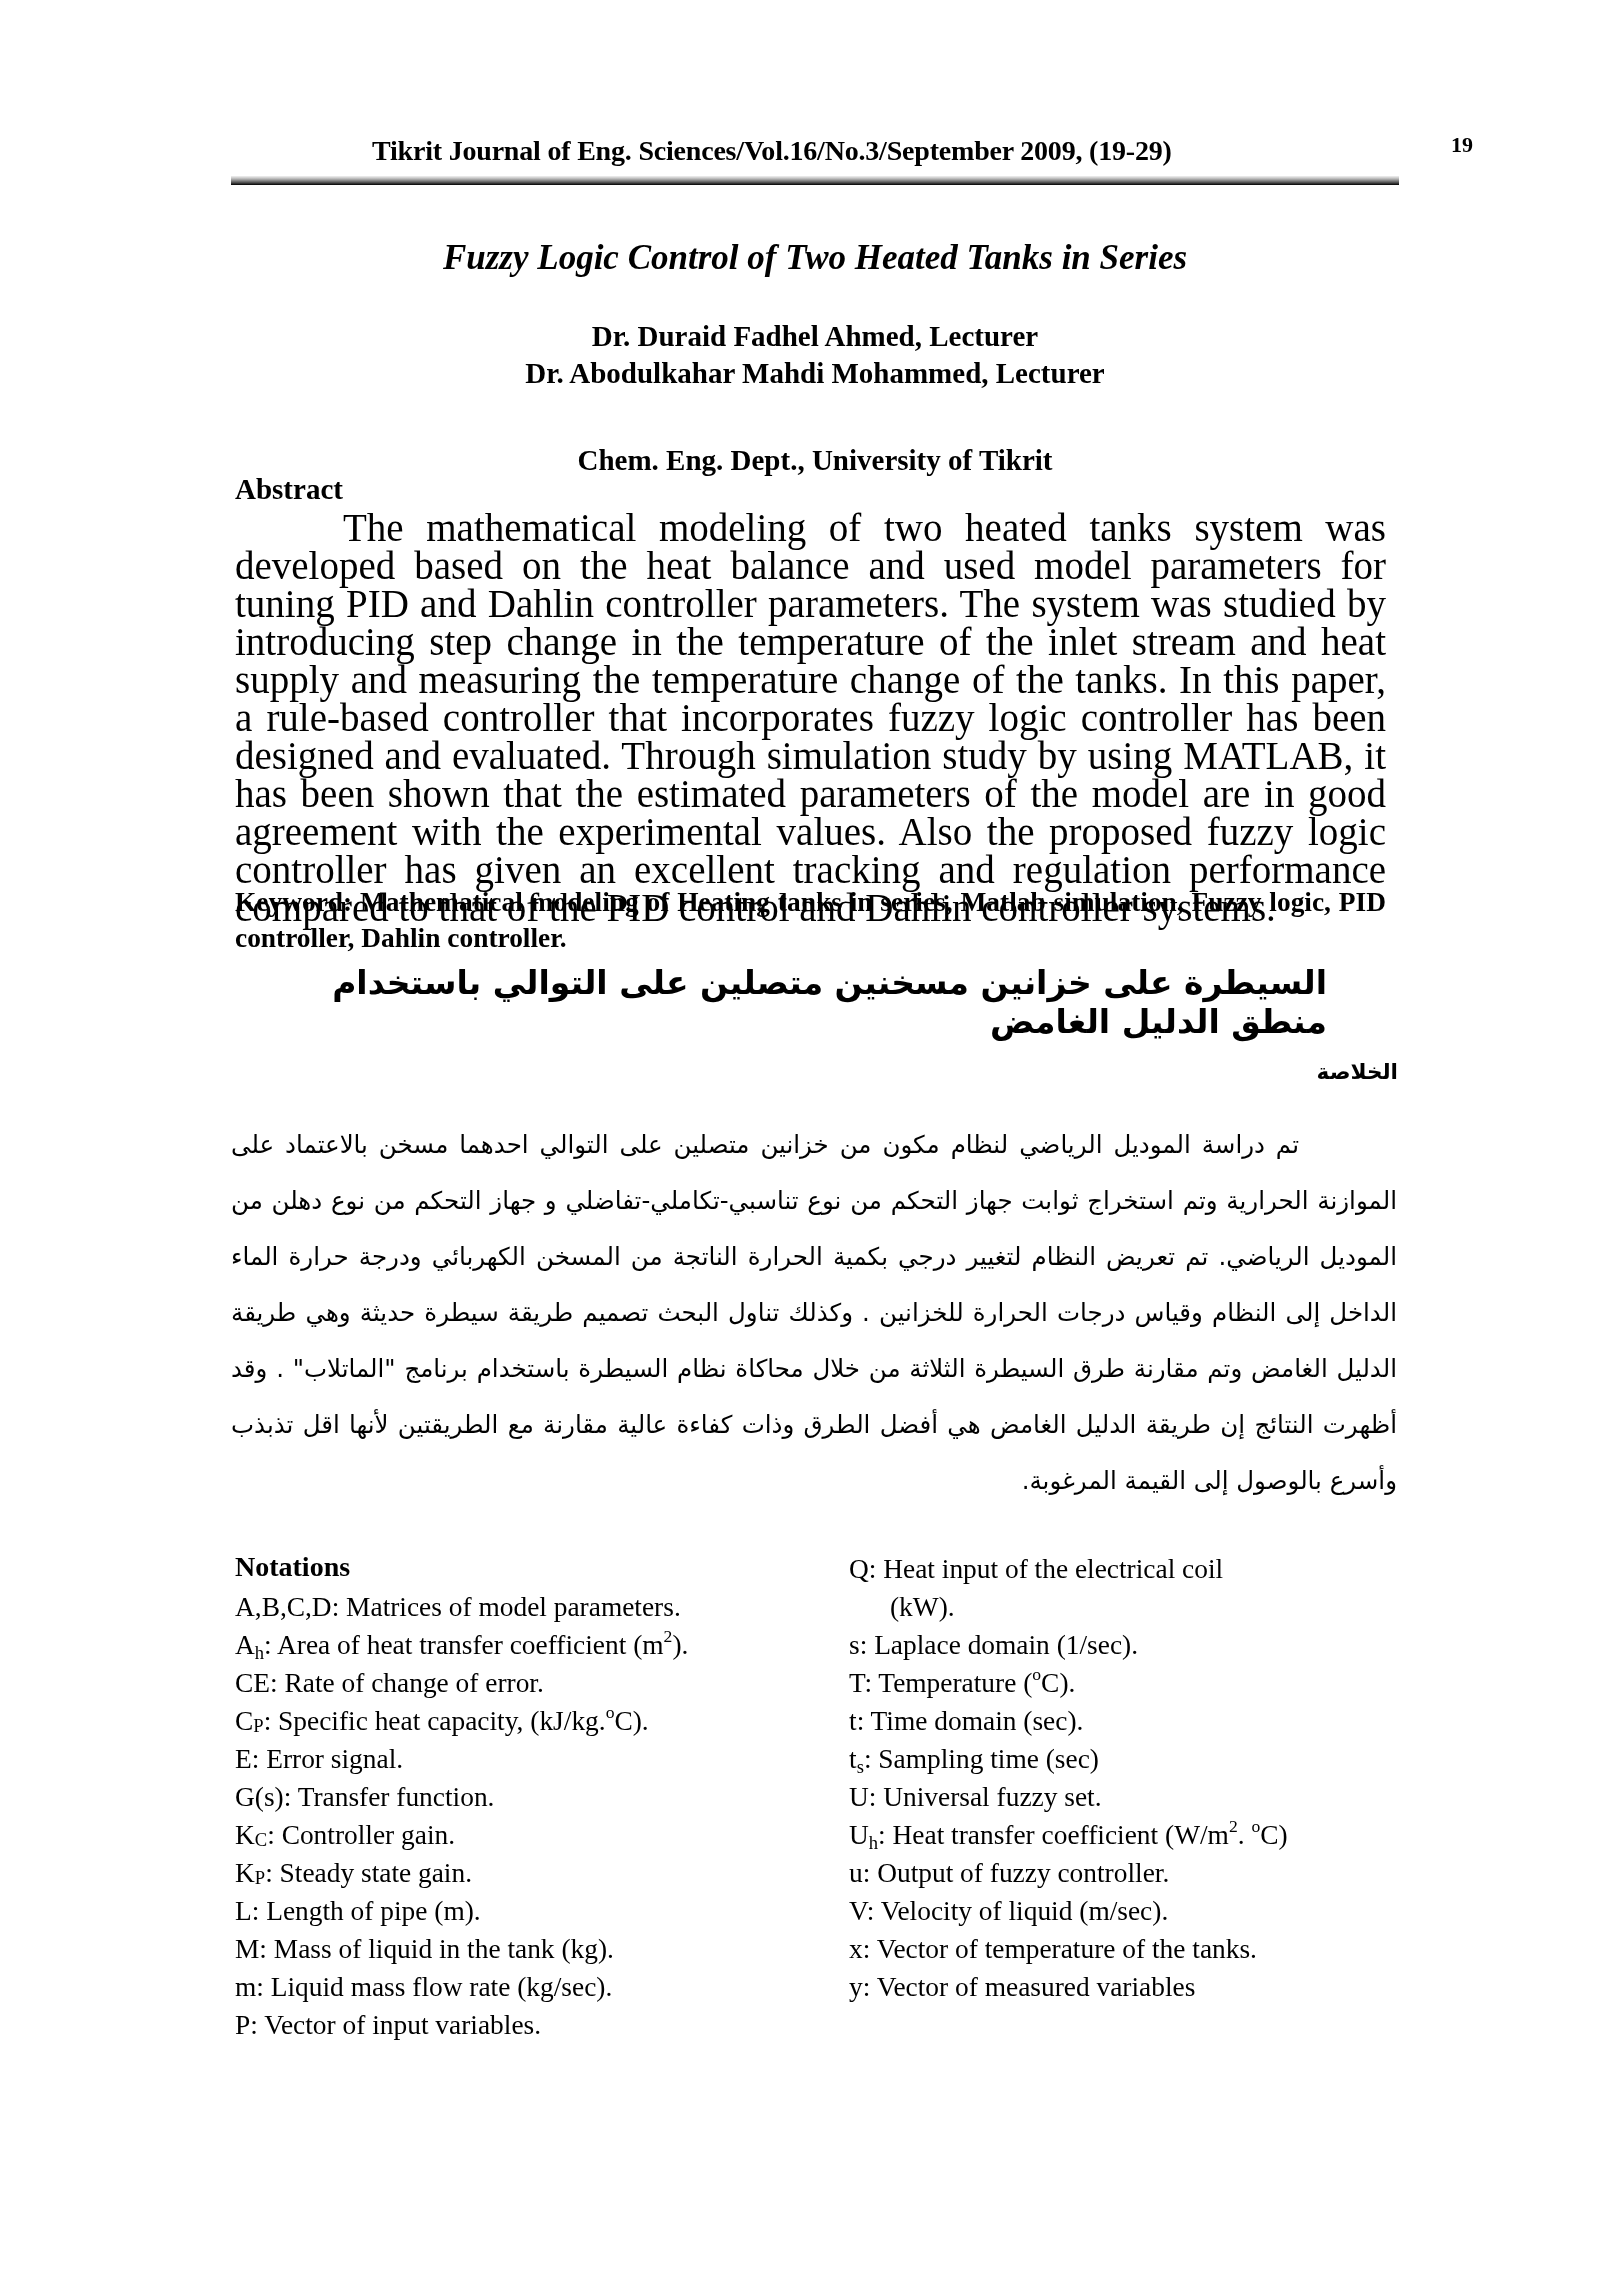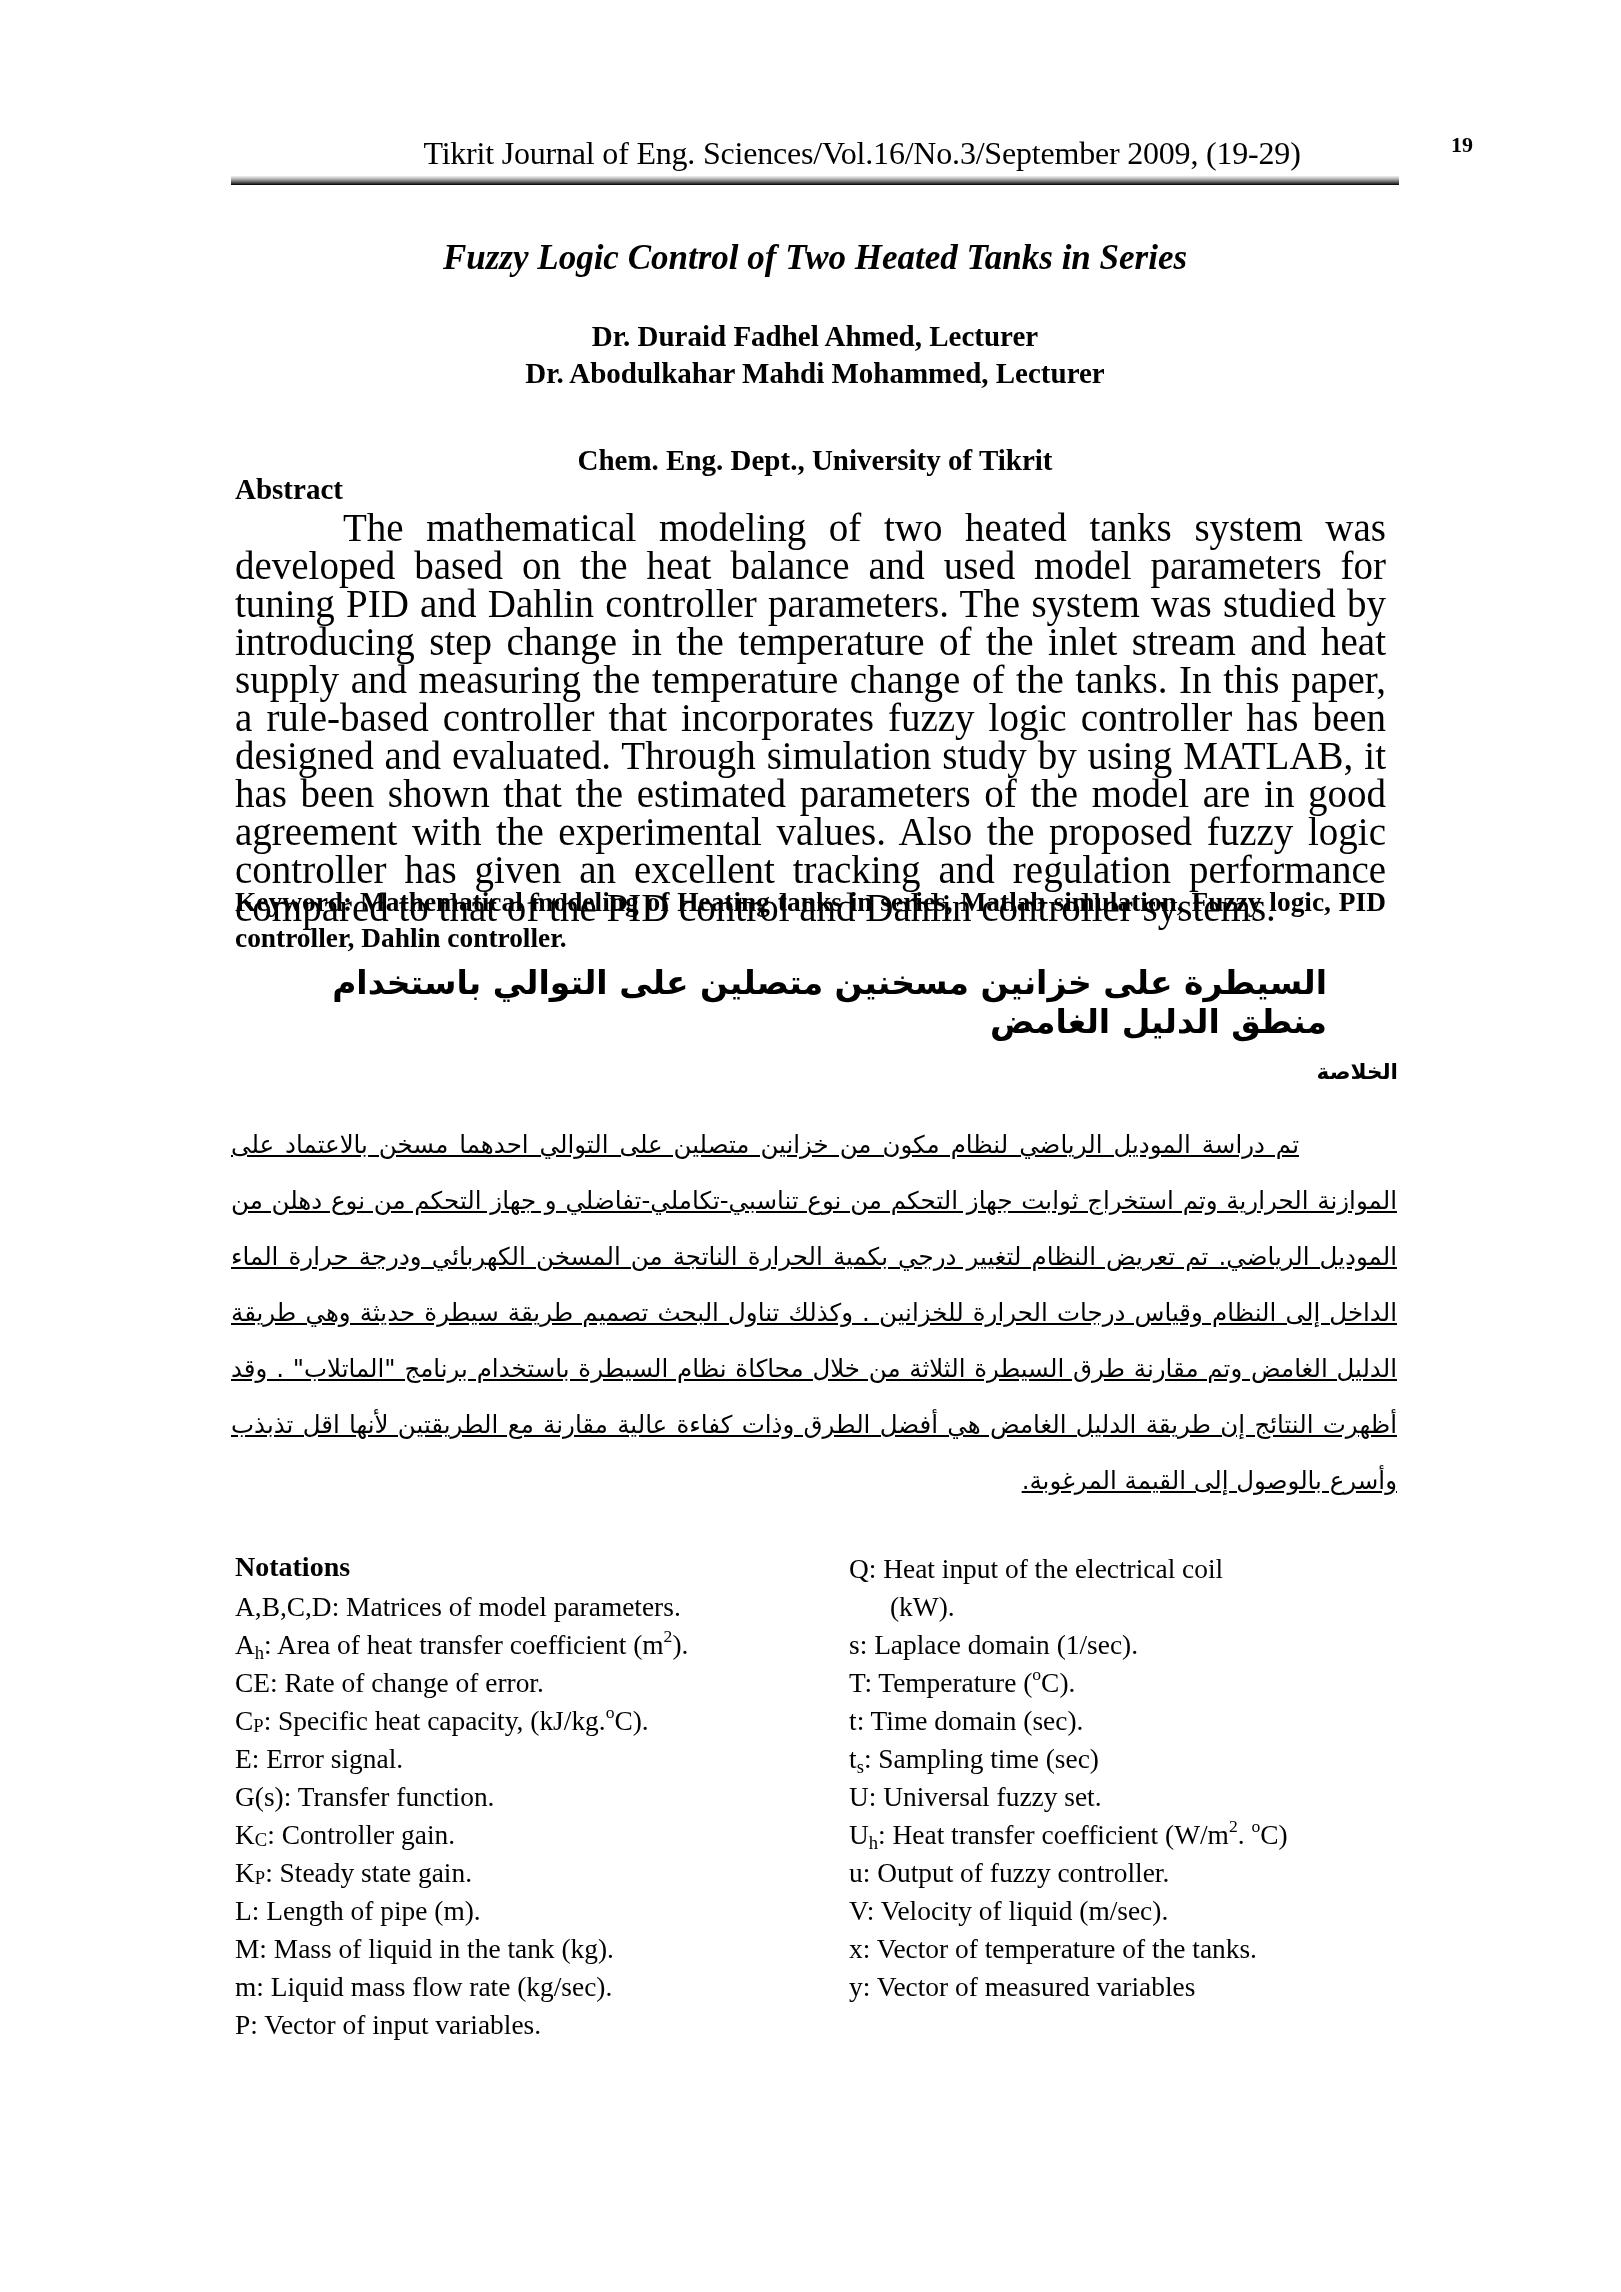--- a/index.html
+++ b/index.html
@@ -5,23 +5,22 @@
     html, body { margin: 0; padding: 0; background: #ffffff; }
     body {
       width: 1621px; height: 2293px; position: relative; overflow: hidden;
       font-family: "Liberation Serif", "DejaVu Serif", serif; color: #000;
     }
     .abs { position: absolute; }
 
     
     #running-head {
       left: 372px; top: 135px; width: 980px;
-      font-size: 32px; font-weight: normal; white-space: nowrap;
+      font-size: 28px; font-weight: bold; white-space: nowrap;
       letter-spacing: -0.2px;
-      text-align: center;
     }
     #page-number {
       left: 1451px; top: 132px; font-size: 22px; font-weight: bold;
     }
     #header-rule {
       left: 231px; top: 176px; width: 1168px; height: 8.8px;
       background: linear-gradient(to bottom, #f1f1f1 0%, #c4c4c4 25%, #8a8a8a 50%, #4a4a4a 75%, #000 100%);
     }
 
     
@@ -56,21 +55,20 @@
       font-size: 33px; font-weight: bold;
     }
     #arabic-abstract-heading {
       left: 1176px; top: 1059px; width: 222px; text-align: right;
       font-size: 21.6px; font-weight: bold;
     }
     #arabic-abstract-body {
       left: 231px; top: 1117px; width: 1166px;
       font-size: 24.5px; line-height: 56px; text-align: justify;
       text-indent: 98px;
-      text-decoration: underline;
     }
 
     
     #notations-heading { left: 235px; top: 1551px; font-size: 28px; font-weight: bold; }
     .notations-col { top: 1550px; font-size: 27.4px; line-height: 38px; }
     #notations-left { left: 235px; width: 588px; top: 1588px; }
     #notations-right { left: 849px; width: 549px; }
     .notation-item { white-space: nowrap; }
     .notation-item .cont { display: block; padding-left: 41px; }
     .sub { font-size: 18.6px; vertical-align: -4.9px; line-height: 0; }

